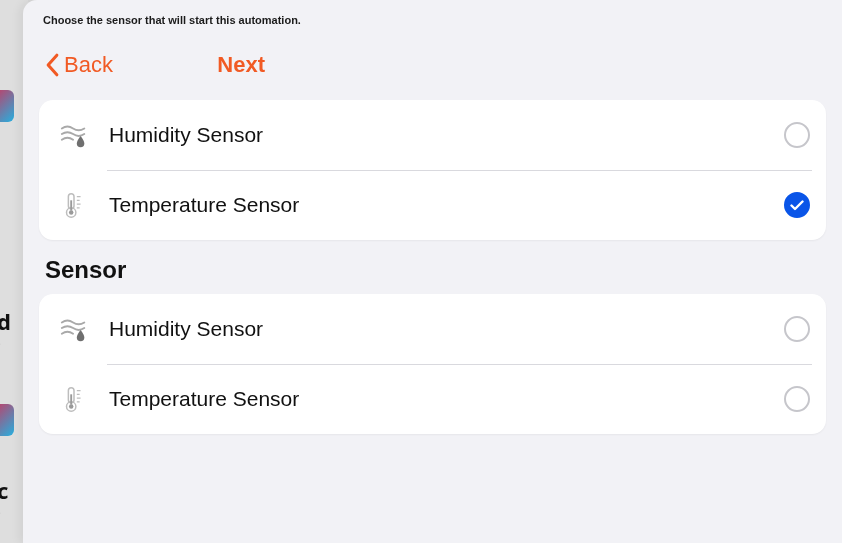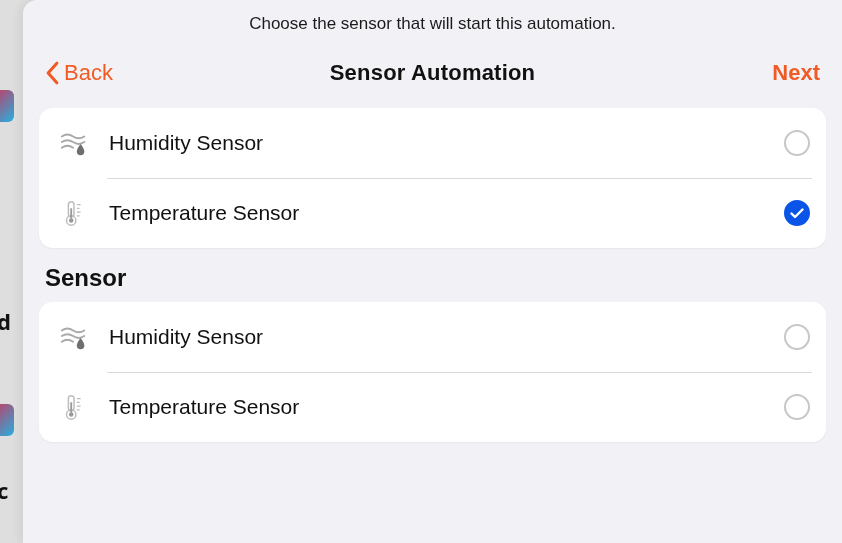--- a/index.html
+++ b/index.html
@@ -37,23 +37,22 @@
   
   .sheet{
     position:absolute;left:23px;right:0;top:0;bottom:0;
     background:var(--bg-sheet);
     border-radius:14px 0 0 0;
     box-shadow:-4px 0 10px rgba(0,0,0,0.06);
     display:flex;flex-direction:column;
     overflow:hidden;
   }
   .instruction{
-    text-align:center;
-    font-size:17px;
-    font-weight:400;
+    font-size:11px;
+    font-weight:700;
     color:#1b1b1b;
     padding:14px 20px 8px;
   }
   .navbar{
     display:flex;align-items:center;justify-content:flex-start;
     padding:18px 22px 14px;
   }
   .nav-left,.nav-right{display:flex;align-items:center;gap:4px;min-width:110px}
   .nav-right{justify-content:flex-end}
   .nav-title{
@@ -128,21 +127,20 @@
 
   <div class="navbar">
     <div class="nav-left">
       <div class="back-btn">
         <svg viewBox="0 0 12 22" fill="none">
           <polyline points="10,2 2,11 10,20" stroke-width="2.8" stroke-linecap="round" stroke-linejoin="round"></polyline>
         </svg>
         <span>Back</span>
       </div>
     </div>
-    <div class="nav-title">Sensor Automation</div>
     <div class="nav-right">
       <div class="next-btn">Next</div>
     </div>
   </div>
 
   <div class="content">
 
     <div class="section">
       <div class="card">
 

